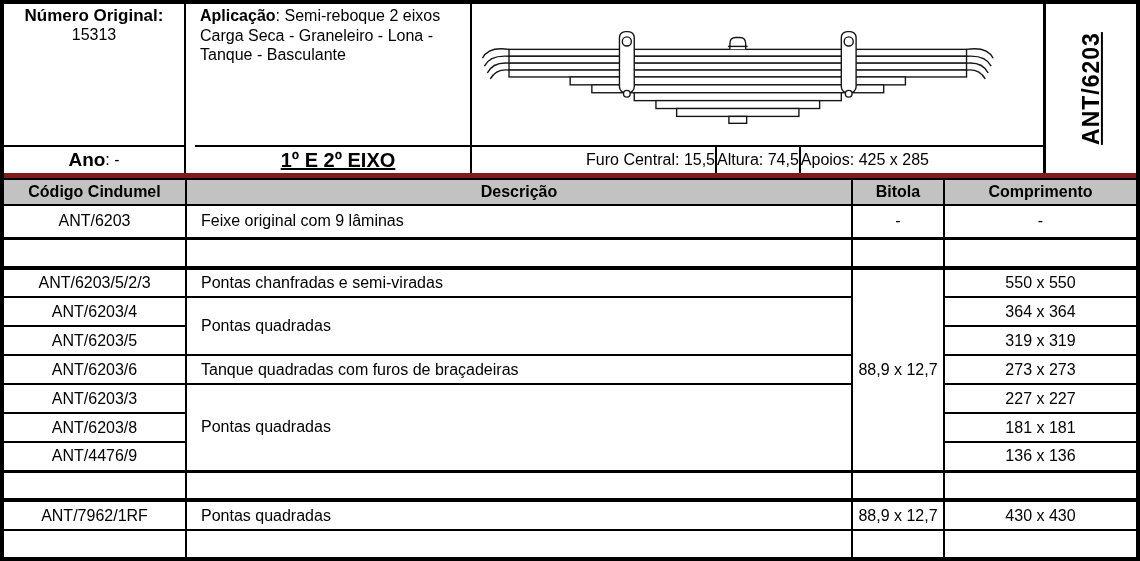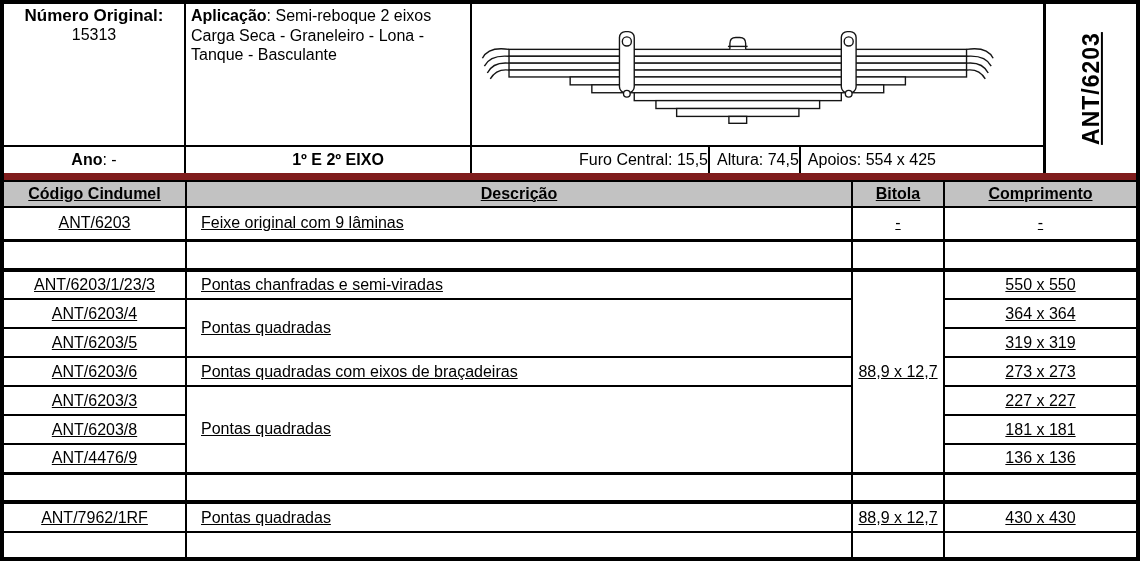--- a/index.html
+++ b/index.html
@@ -11,54 +11,54 @@
     background: #fff;
     border: 4px solid #000;
     overflow: hidden;
   }
 
   
   .top {
     display: grid;
     grid-template-columns: 182px 286px 574px 1fr;
     grid-template-rows: 143px 26px;
-    border-bottom: 7px solid #7f1d1d;
+    border-bottom: 5px solid #7f1d1d;
     background: #fff;
   }
   .top .cell { border-right: 2px solid #000; border-bottom: 2px solid #000; overflow: hidden; }
   .c-num   { grid-column: 1; grid-row: 1; text-align: center; padding-top: 2px; }
-  .c-apl   { grid-column: 2; grid-row: 1; padding: 2px 5px; font-size: 16px; line-height: 1.22; }
+  .c-apl   { grid-column: 2; grid-row: 1; padding: 2px 5px; font-size: 16px; line-height: 1.22; margin-left: 9px; }
   .c-draw  { grid-column: 3; grid-row: 1; border-right-width: 3px !important; }
   .c-code  { grid-column: 4; grid-row: 1 / span 2; border-right: none !important; border-bottom: none !important;
              display: flex; align-items: center; justify-content: center; }
   .c-ano   { grid-column: 1; grid-row: 2; }
   .c-eixo  { grid-column: 2; grid-row: 2; }
   .c-specs { grid-column: 3; grid-row: 2; display: grid; grid-template-columns: 192px 191px 1fr;
-             border-right-width: 3px !important; gap: 7px; }
+             border-right-width: 3px !important; }
   .top .r2 { border-bottom: none !important; display: flex; align-items: center; justify-content: center;
              font-size: 16px; }
   .c-specs .spec { border-right: 2px solid #000; display: flex; align-items: center; justify-content: center;
              font-size: 16px; height: 100%; }
   .c-specs .spec:last-child { border-right: none; }
 
   .lbl-b { font-weight: bold; font-size: 17px; }
   .c-num .val { font-size: 16px; }
   .c-apl .lbl-b { font-size: 16px; }
-  .eixo-txt { font-weight: bold; font-size: 16px; margin-left: 20px; }
+  .eixo-txt { font-weight: bold; text-decoration: underline; font-size: 20px; margin-left: 20px; }
   .vcode {
     transform: rotate(-90deg);
     font-weight: bold;
     font-size: 23px;
     letter-spacing: 1px;
     text-decoration: underline;
     white-space: nowrap;
   }
 
   
-  table { width: 100%; border-collapse: collapse; table-layout: fixed; text-decoration: underline; }
+  table { width: 100%; border-collapse: collapse; table-layout: fixed; }
   col.c1 { width: 182px; } col.c2 { width: 666px; } col.c3 { width: 92px; } col.c4 { width: 192px; }
   th, td { border: 2px solid #000; font-size: 16px; overflow: hidden; white-space: nowrap; }
   th:first-child, td:first-child { border-left: none; }
   th:last-child, td:last-child { border-right: none; }
   thead th { background: #c2c2c2; font-weight: bold; height: 26px; text-align: center; }
   tbody td { background: #fff; text-align: center; vertical-align: middle; }
   tbody td.desc { text-align: left; padding-left: 14px; }
   tr.h33 { height: 33px; } tr.h30 { height: 30px; } tr.h29 { height: 29px; } tr.h28 { height: 28px; }
   tr.sep3 td { border-top-width: 3px; }
   tr.sep4 td { border-top-width: 4px; }
@@ -118,32 +118,32 @@
         <circle cx="377.5" cy="38" r="4.6" fill="#fff"></circle>
         <circle cx="377.5" cy="91" r="3.4" fill="#fff"></circle>
       </svg>
     </div>
 
     <div class="cell c-code">
       <div class="vcode">ANT/6203</div>
     </div>
 
     <div class="cell c-ano r2">
-        <span class="lbl-b" style="font-size:16px">Ano</span>
+        <span class="lbl-b" style="font-size:19px">Ano</span>
         <span>: -</span>
     </div>
 
     <div class="cell c-eixo r2">
       <span class="eixo-txt">1º E 2º EIXO</span>
     </div>
 
     <div class="cell c-specs r2" style="padding:0">
       <div class="spec">Furo Central: 15,5</div>
       <div class="spec">Altura: 74,5</div>
-      <div class="spec">Apoios: 554 x 425</div>
+      <div class="spec">Apoios: 425 x 285</div>
     </div>
   </div>
 
   <table>
     <colgroup>
         <col class="c1">
         <col class="c2">
         <col class="c3">
         <col class="c4">
       </colgroup>
@@ -162,37 +162,37 @@
         <td>-</td>
         <td>-</td>
       </tr>
       <tr class="h30 sep3">
         <td></td>
         <td class="desc"></td>
         <td></td>
         <td></td>
       </tr>
       <tr class="h29 sep4">
-        <td>ANT/6203/1/23/3</td>
+        <td>ANT/6203/5/2/3</td>
         <td class="desc">Pontas chanfradas e semi-viradas</td>
         <td rowspan="7">88,9 x 12,7</td>
         <td>550 x 550</td>
       </tr>
       <tr class="h29">
         <td>ANT/6203/4</td>
         <td class="desc" rowspan="2">Pontas quadradas</td>
         <td>364 x 364</td>
       </tr>
       <tr class="h29">
         <td>ANT/6203/5</td>
         <td>319 x 319</td>
       </tr>
       <tr class="h29">
         <td>ANT/6203/6</td>
-        <td class="desc">Pontas quadradas com eixos de braçadeiras</td>
+        <td class="desc">Tanque quadradas com furos de braçadeiras</td>
         <td>273 x 273</td>
       </tr>
       <tr class="h29">
         <td>ANT/6203/3</td>
         <td class="desc" rowspan="3">Pontas quadradas</td>
         <td>227 x 227</td>
       </tr>
       <tr class="h29">
         <td>ANT/6203/8</td>
         <td>181 x 181</td>

